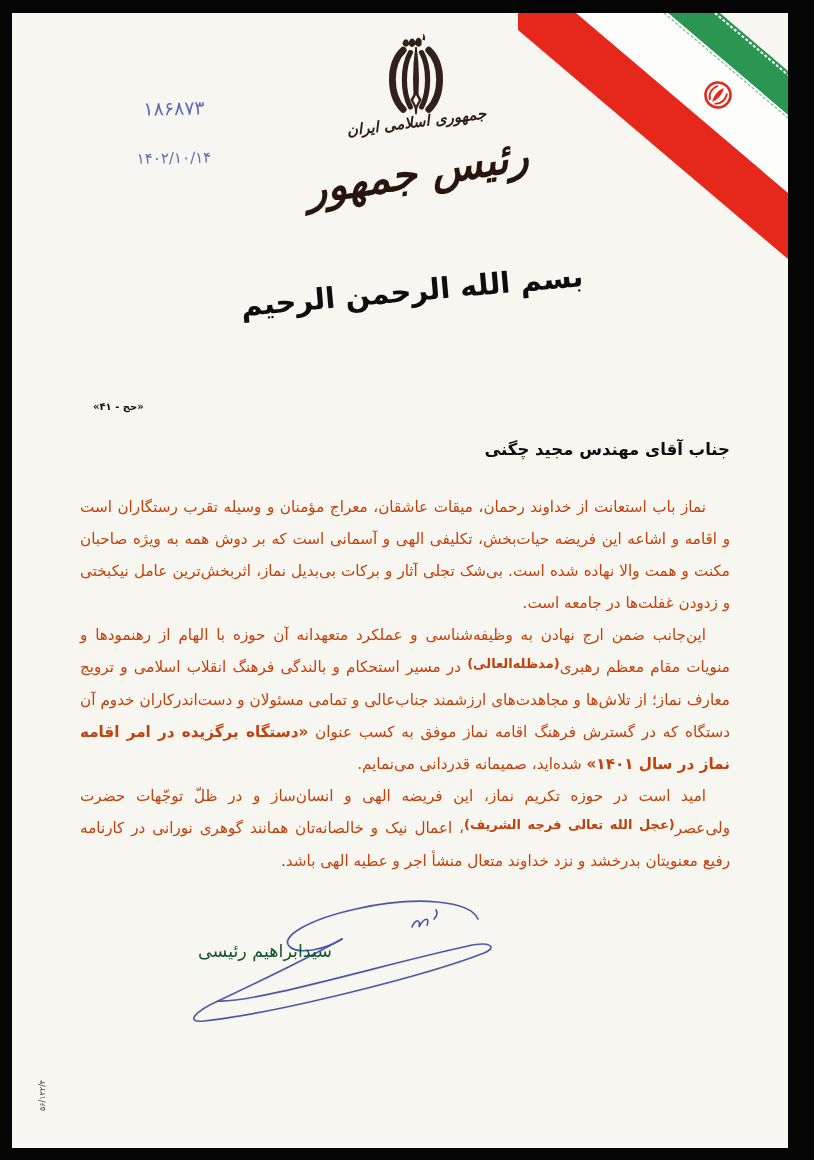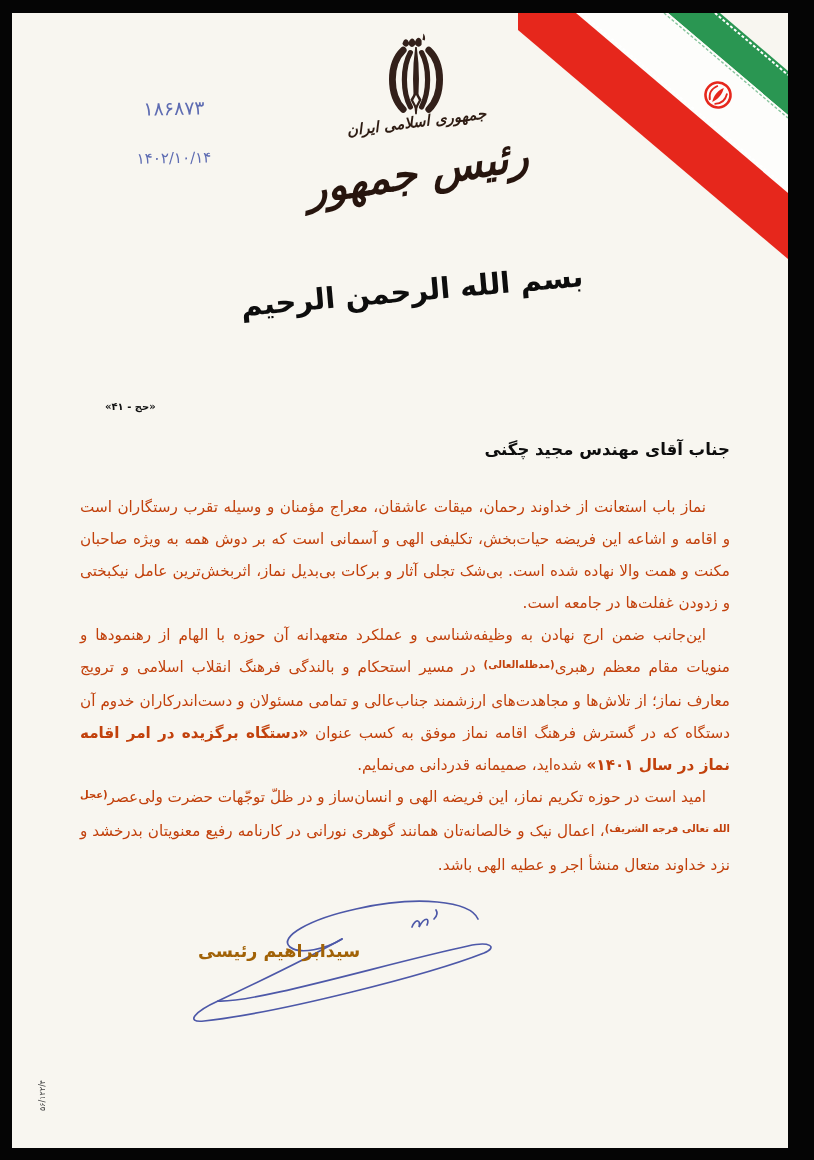--- a/index.html
+++ b/index.html
@@ -24,39 +24,39 @@
       font-size:15px;font-weight:bold;font-style:italic;color:#2e1c13;transform:rotate(-7deg);}
   .office{position:absolute;left:285px;top:126px;width:240px;text-align:center;
       font-size:42px;font-weight:bold;font-style:italic;color:#27150e;transform:rotate(-9deg);
       line-height:1.6;}
   .bismillah{position:absolute;left:225px;top:252px;width:350px;text-align:center;
       font-size:29px;font-weight:bold;color:#0d0d0d;transform:rotate(-5deg);line-height:1.8;}
 
   
   .verse{position:absolute;left:55px;top:352px;width:666px;text-align:center;
       font-size:12.5px;font-weight:bold;color:#111;direction:rtl;}
-  .verse-cite{position:absolute;left:93px;top:388px;font-size:10px;font-weight:bold;
+  .verse-cite{position:absolute;left:81px;top:388px;font-size:10px;font-weight:bold;
       color:#111;direction:rtl;}
 
   
   .recipient{position:absolute;right:58px;top:424px;text-align:right;direction:rtl;
       font-weight:bold;font-size:16.5px;line-height:25px;color:#0e0e0e;}
 
   
   .body-text{position:absolute;left:68px;top:478px;width:650px;direction:rtl;
       text-align:justify;font-size:15.2px;line-height:32px;color:#c2410c;}
   .body-text p{margin:0;text-indent:24px;}
-  .body-text .note{font-size:10px;position:relative;top:-4px;font-weight:bold;}
+  .body-text .note{font-size:13px;position:relative;top:-4px;font-weight:bold;}
   .body-text .bold{font-weight:bold;}
 
   
   .signature{position:absolute;left:148px;top:876px;width:370px;height:160px;}
   .sig-swoosh{position:absolute;left:0;top:0;width:370px;height:160px;}
-  .sig-name{position:absolute;left:38px;top:52px;font-size:17.5px;font-weight:bold;
-      color:#a16207;direction:rtl;}
+  .sig-name{position:absolute;left:38px;top:52px;font-size:17.5px;font-weight:normal;
+      color:#14532d;direction:rtl;}
 
   
   .side-code{position:absolute;left:26px;top:1098px;font-size:8px;color:#444;
       transform:rotate(-90deg);transform-origin:0 0;letter-spacing:1px;direction:rtl;}
 </style>
 </head>
 <body>
 
 <div class="frame">
   <div class="page">

